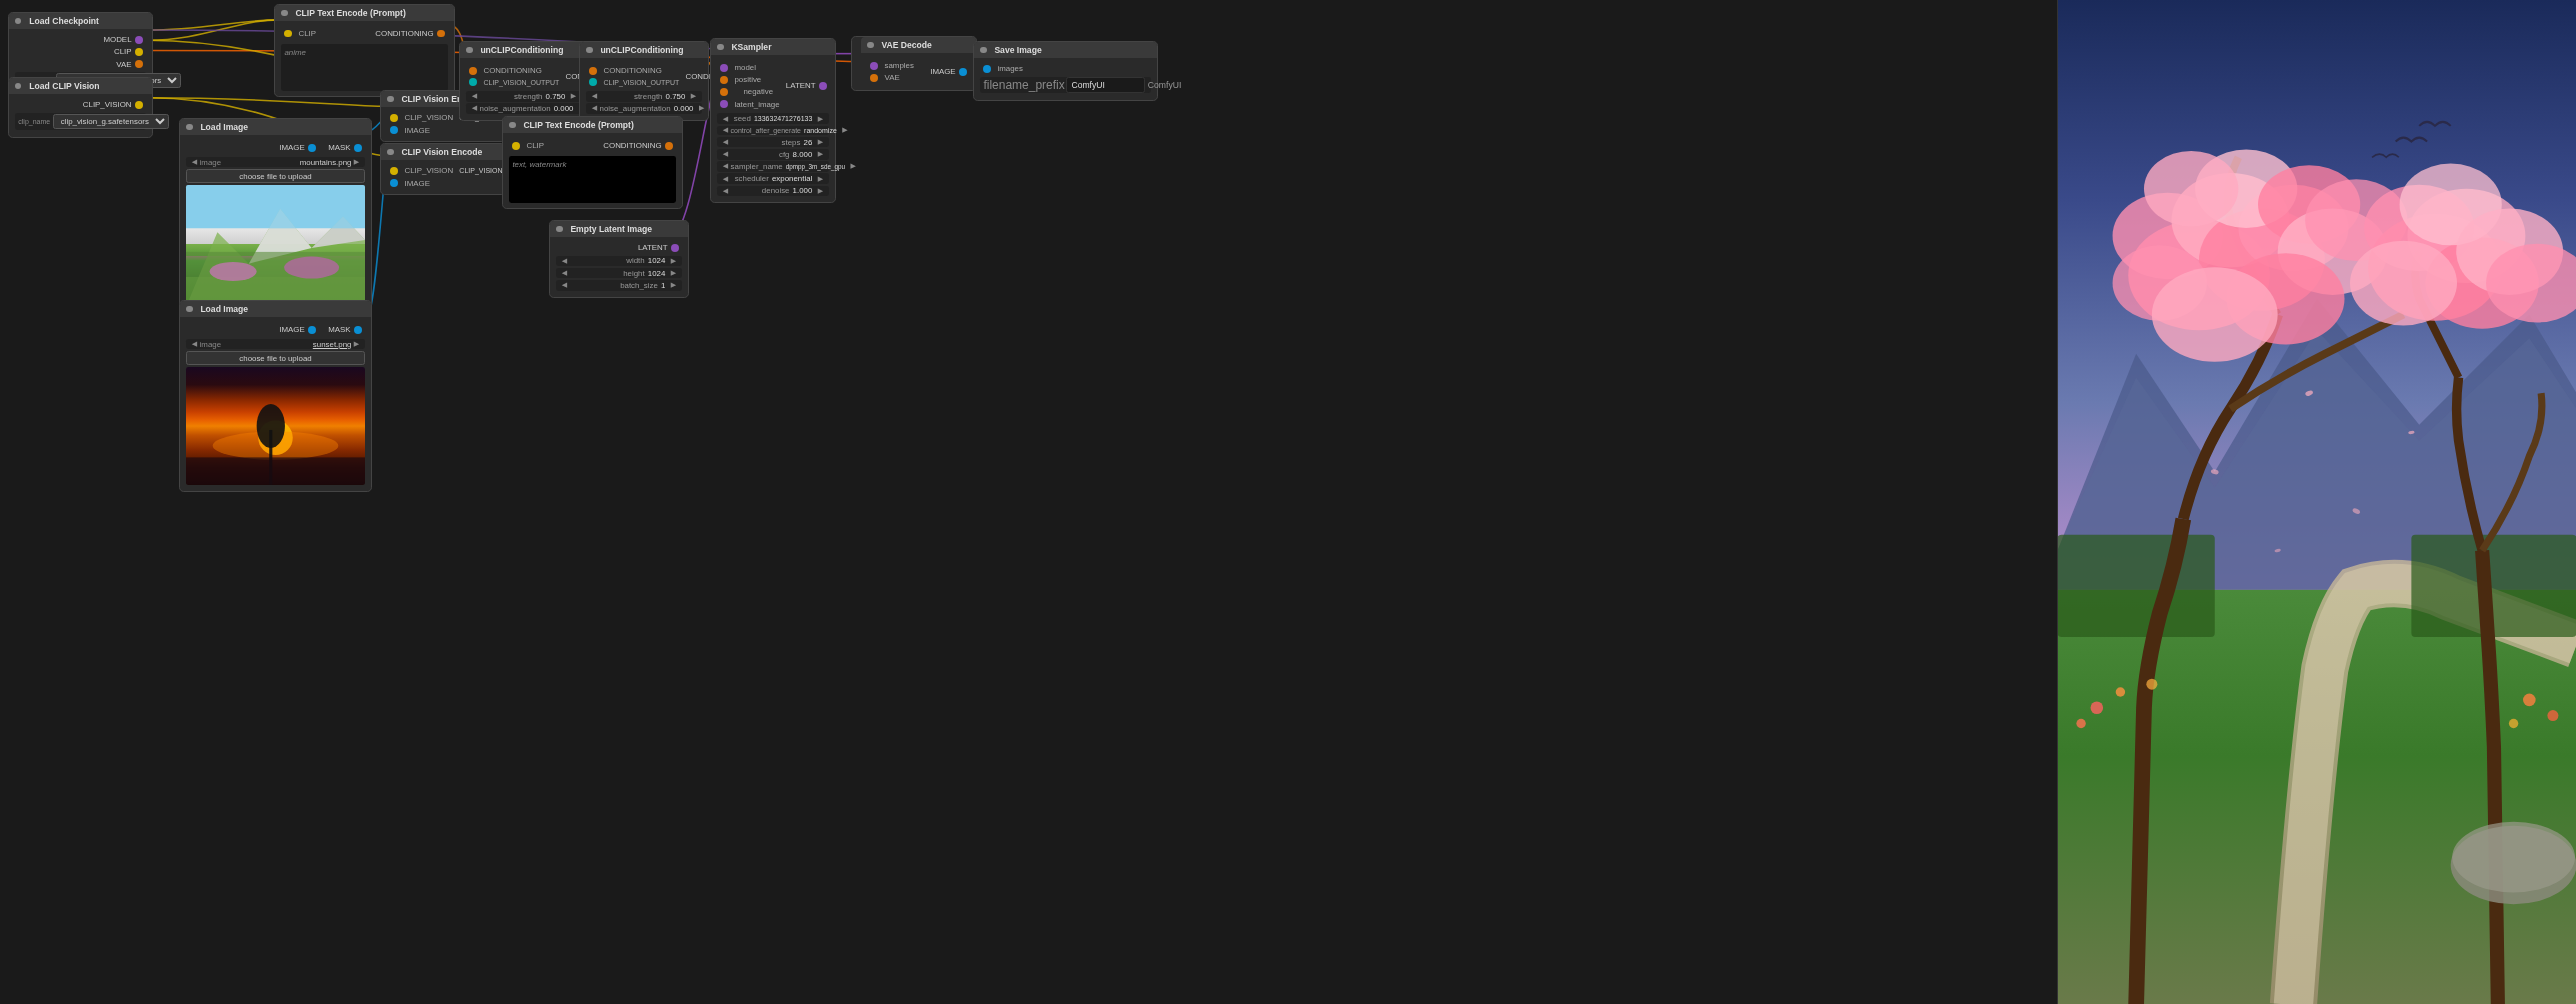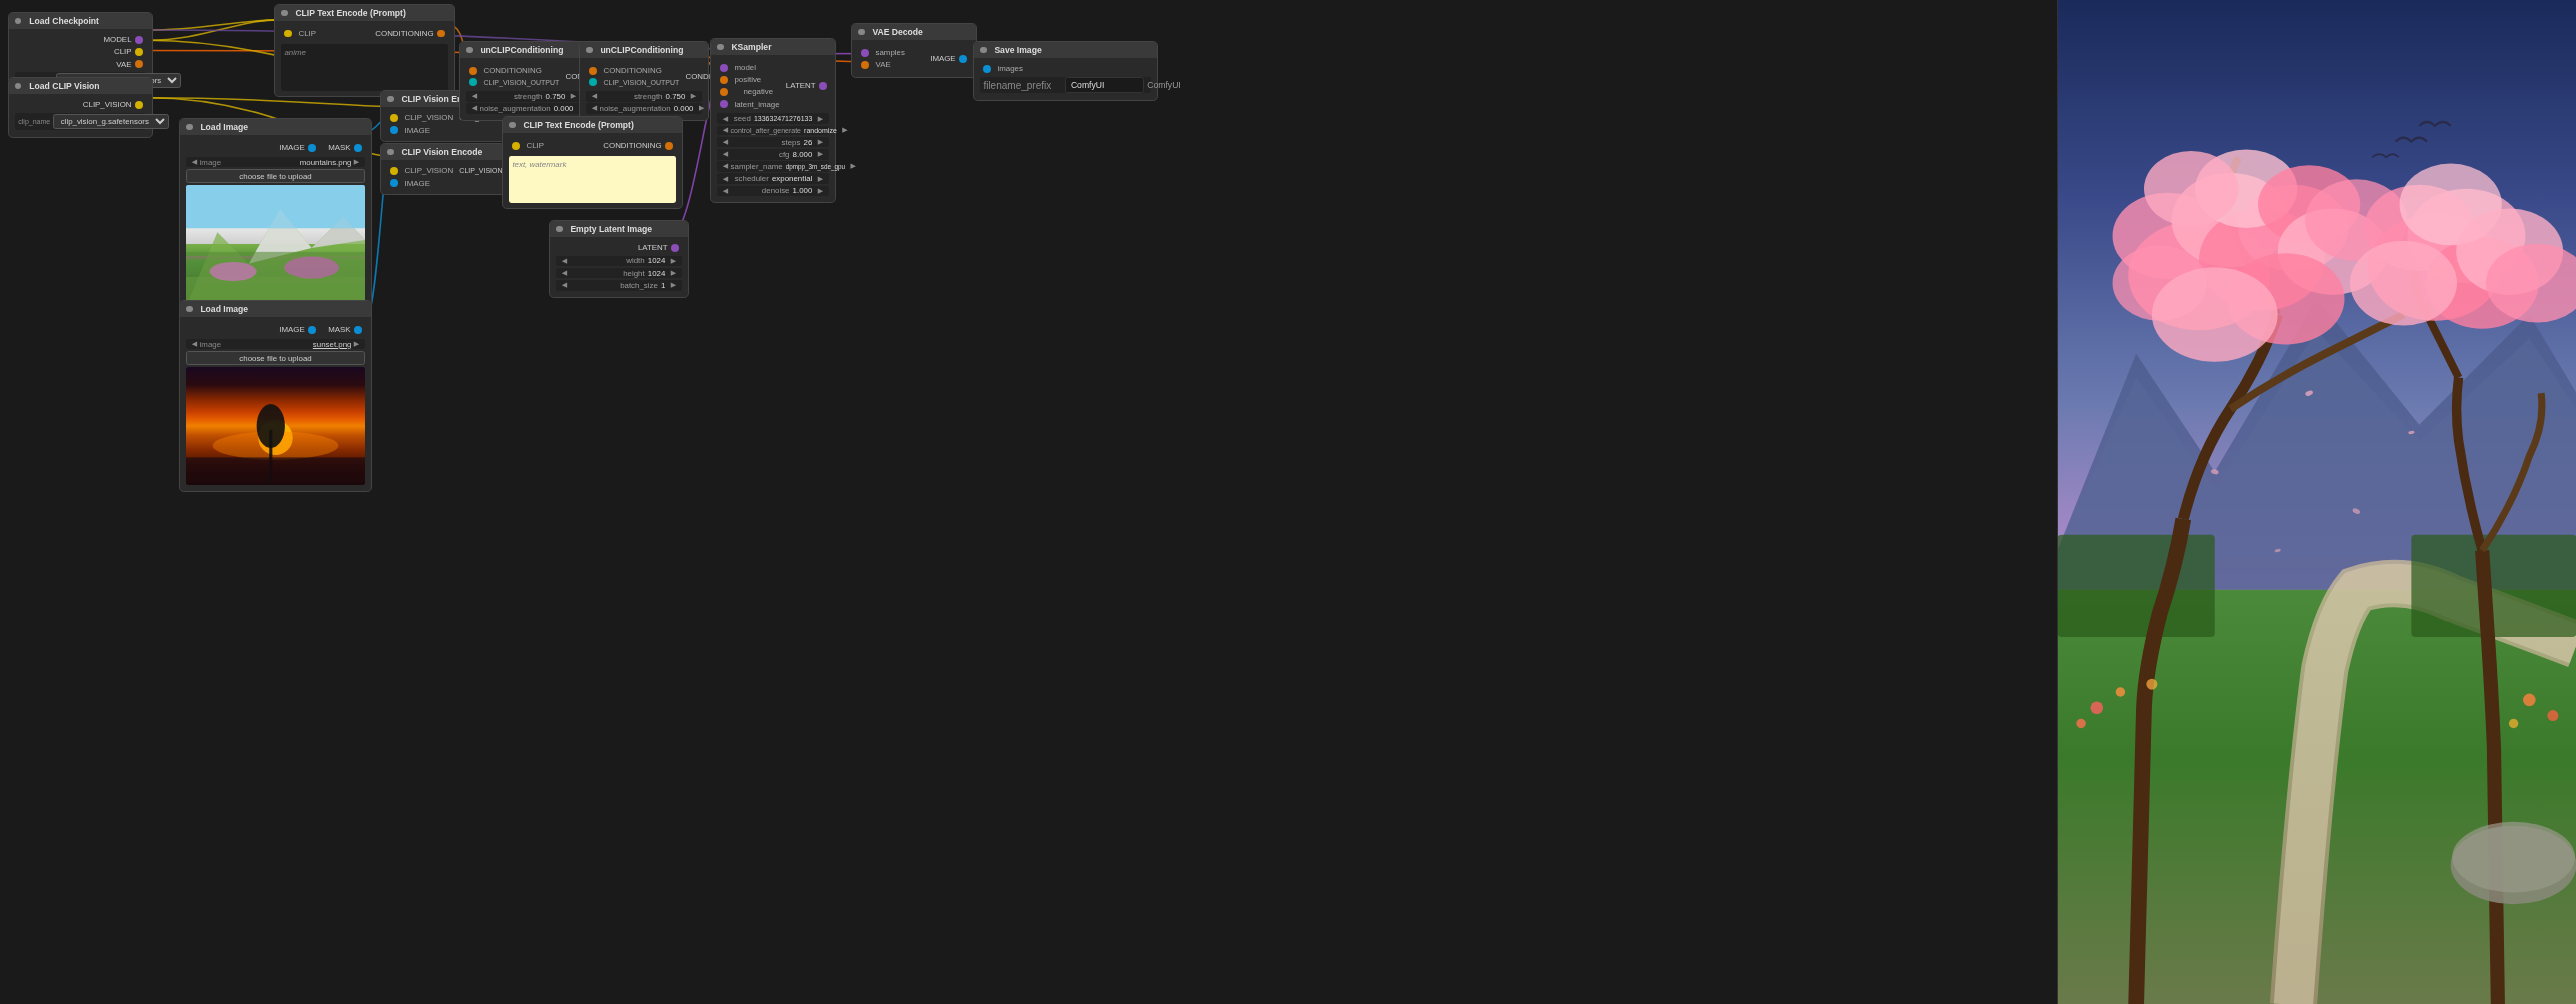--- a/index.html
+++ b/index.html
@@ -562,21 +562,21 @@
       <div style="display:flex; justify-content:space-between; align-items:center; padding:1.6px 0;">
         <div class="port-row">
           <span class="port port-left port-yellow"></span>
           <span style="color:#aaa; font-size:7.9px; margin-left:3.1px;">CLIP</span>
         </div>
         <div class="port-row">
           <span style="color:#ccc; font-size:7.9px;">CONDITIONING</span>
           <span class="port port-right port-orange" style="margin-left:3.1px;"></span>
         </div>
       </div>
-      <div style="background:#fef9c3; border-radius:2.4px; padding:3.1px; margin-top:3.1px; min-height:47px;">
+      <div style="background:#000000; border-radius:2.4px; padding:3.1px; margin-top:3.1px; min-height:47px;">
         <span style="color:#888; font-size:7.9px; font-style:italic;">text, watermark</span>
       </div>
     </div>
   </div>
 
   <div class="node" style="left:710px; top:38px; width:124px;">
     <div class="node-header">
       <span class="node-title-dot" style="background:#888;"></span>
       <span>KSampler</span>
     </div>
@@ -643,21 +643,21 @@
       </div>
       <div class="row-with-arrows">
         <span class="arrow-btn">◀</span>
         <span class="row-field-name">denoise</span>
         <span class="row-field-val">1.000</span>
         <span class="arrow-btn">▶</span>
       </div>
     </div>
   </div>
 
-  <div class="node" style="left:851px; top:23px; width:102px;">
+  <div class="node" style="left:851px; top:36px; width:102px;padding-left:9px;">
     <div class="node-header">
       <span class="node-title-dot" style="background:#888;"></span>
       <span>VAE Decode</span>
     </div>
     <div class="node-body">
       <div style="display:flex; justify-content:space-between; padding:1.6px 0;">
         <div>
           <div class="port-row">
             <span class="port port-left port-purple"></span>
             <span style="color:#aaa; font-size:7.9px; margin-left:3.1px;">samples</span>
@@ -679,21 +679,21 @@
     <div class="node-header">
       <span class="node-title-dot" style="background:#888;"></span>
       <span>Save Image</span>
     </div>
     <div class="node-body">
       <div class="port-row">
         <span class="port port-left port-blue"></span>
         <span style="color:#aaa; font-size:7.9px; margin-left:3.1px;">images</span>
       </div>
       <div class="input-row">
-        <span style="color:#888; font-size:10px; margin-right:14px; white-space:nowrap;">filename_prefix</span>
+        <span style="color:#888; font-size:12px; margin-right:1px; white-space:nowrap;">filename_prefix</span>
         <input type="text" class="filename-input" style="width: 79px;" value="ComfyUI">
         <span class="tag-ComfyUI">ComfyUI</span>
       </div>
     </div>
   </div>
 
   <div class="node" style="left:549px; top:220px; width:140px;">
     <div class="node-header">
       <span class="node-title-dot" style="background:#888;"></span>
       <span>Empty Latent Image</span>

